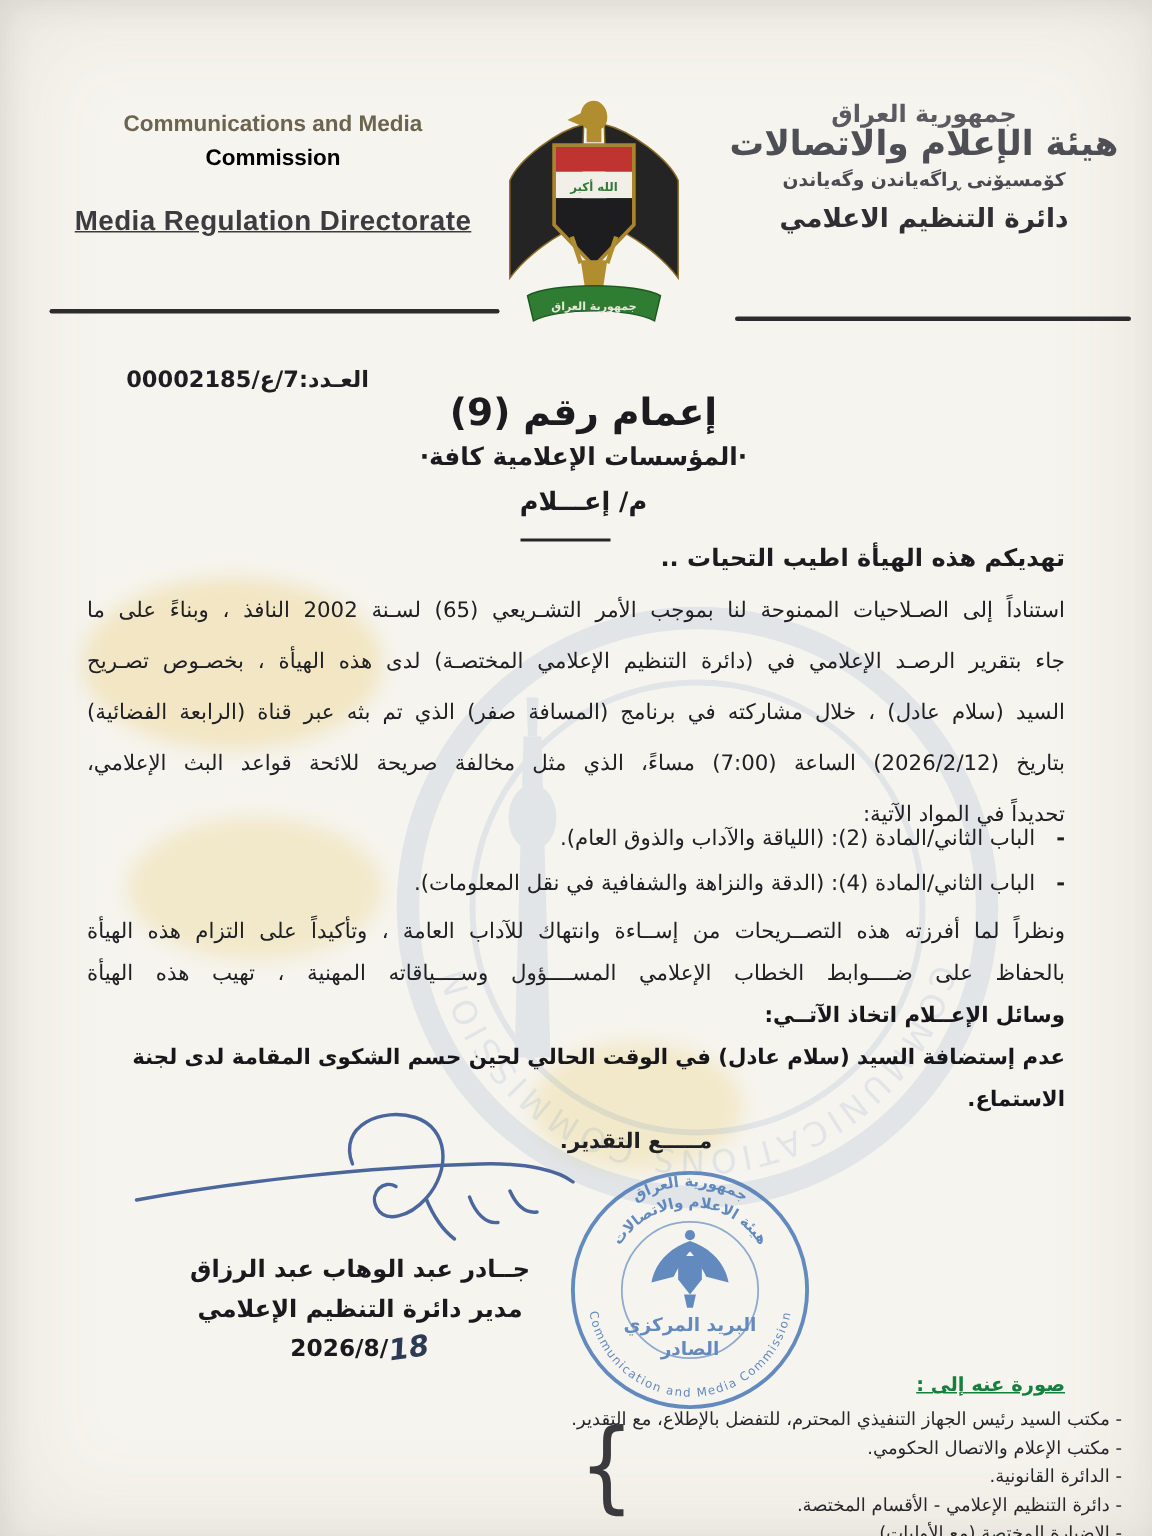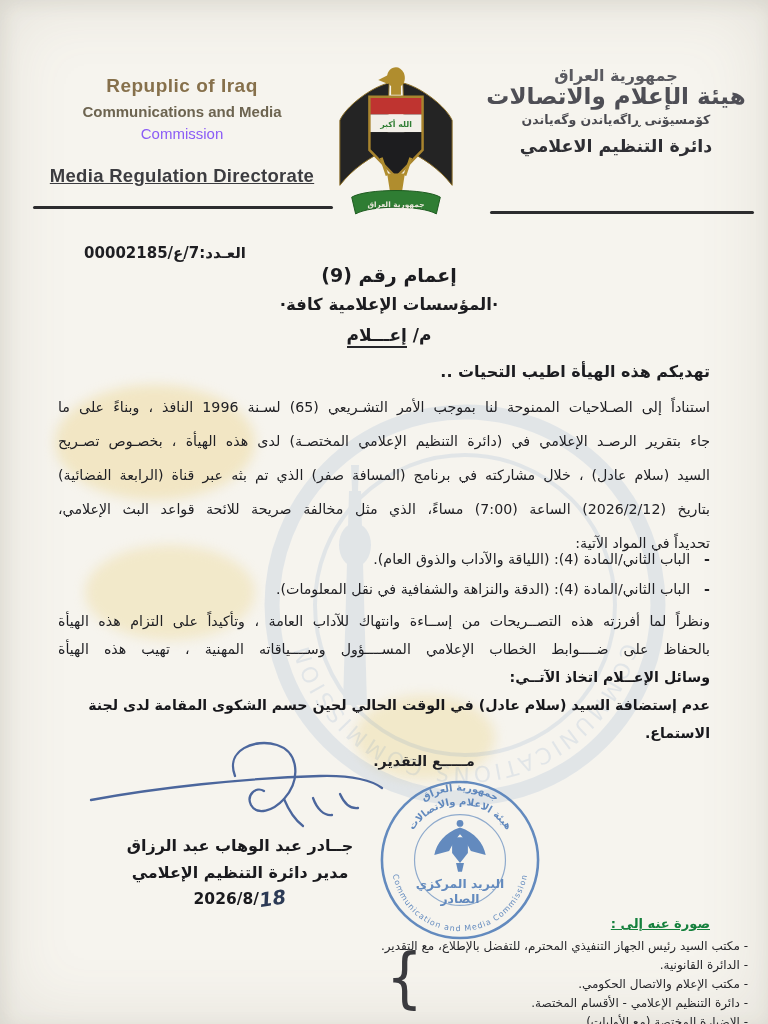--- a/index.html
+++ b/index.html
@@ -10,36 +10,36 @@
     font-family:"DejaVu Sans",sans-serif;color:#222226;
   }
   .abs{position:absolute;}
   
   .wm{pointer-events:none;}
   .blob{border-radius:50%;filter:blur(6px);}
   
   .hdr-en{left:36px;top:72px;width:292px;text-align:center;font-family:"Liberation Sans",sans-serif;line-height:1.5;}
   .hdr-en .l1{font-size:19px;font-weight:bold;color:#86704b;letter-spacing:.5px;}
   .hdr-en .l2{font-size:15px;font-weight:bold;color:#6d6450;}
-  .hdr-en .l3{font-size:15px;font-weight:normal;color:#8b5cf6;}
+  .hdr-en .l3{font-size:15px;font-weight:bold;color:#000000;}
   .hdr-en .l4{font-size:18.5px;font-weight:bold;color:#3c3c40;margin-top:16px;letter-spacing:.3px;text-decoration:underline;}
   .hdr-ar{left:476px;top:66px;width:280px;text-align:center;direction:rtl;}
   .hdr-ar .c1{font-size:16px;font-weight:bold;color:#5a5a60;letter-spacing:2px;}
   .hdr-ar .c2{font-size:23px;font-weight:bold;color:#4e4e55;margin-top:-2px;letter-spacing:1px;}
   .hdr-ar .ku{font-size:12.5px;font-weight:bold;color:#4a4a50;margin-top:3px;}
   .hdr-ar .dir{font-size:17.5px;font-weight:bold;color:#2e2e33;margin-top:9px;}
   .rule{background:#2c2c2e;height:3px;border-radius:2px;}
   
   .ref{left:46px;top:239px;width:200px;direction:rtl;text-align:right;font-size:15px;font-weight:bold;line-height:29px;color:#1e1e22;}
   
   .title-block{left:224px;top:260px;width:330px;text-align:center;direction:rtl;color:#1c1c20;}
-  .title-block .t1{font-size:19px;font-weight:bold;line-height:30px;}
+  .title-block .t1{font-size:25px;font-weight:bold;line-height:30px;}
   .title-block .t2{font-size:16.5px;font-weight:bold;line-height:30px;}
   .title-block .t3{font-size:17px;font-weight:bold;line-height:30px;}
-  .title-block .t3 .subj{border-bottom:2px solid #26262a;padding-bottom:1px;}
+  .title-block .t3 .subj{border-bottom:2px solid #26262a;padding-bottom:14px;}
   
   .greeting{left:300px;top:362px;width:410px;direction:rtl;text-align:right;font-size:16px;font-weight:bold;color:#1c1c20;}
   .para1{left:58px;top:390px;width:652px;direction:rtl;font-size:14.2px;line-height:34px;color:#202024;}
   .para2{left:58px;top:607px;width:652px;direction:rtl;font-size:14.2px;line-height:28px;color:#202024;}
   .just{text-align:justify;text-align-last:justify;}
   .rline{text-align:right;}
   .bullets{left:70px;top:544px;width:640px;direction:rtl;font-size:14.2px;line-height:30px;color:#202024;}
   .bullet{display:flex;gap:14px;}
   .bullet .dash{font-weight:bold;}
   .bold-line{font-weight:bold;color:#17171b;}
@@ -68,21 +68,20 @@
     <path d="M96,70 L104,70 L103,96 L97,96 Z" fill="#5b86c0"></path>
     <ellipse cx="100" cy="150" rx="16" ry="22" fill="#5b86c0"></ellipse>
     <path d="M94,96 L106,96 L112,310 L88,310 Z" fill="#5b86c0"></path>
     <defs>
         <path id="wmArc" d="M 372,210 A 162,162 0 0 1 48,210"></path>
       </defs>
     <text font-size="22" fill="#5b86c0" letter-spacing="3"><textPath href="#wmArc" startOffset="50%" text-anchor="middle">COMMUNICATIONS COMMISSION</textPath></text>
   </svg>
 
   <div class="abs hdr-en">
-    <div class="l1">Repuplic of Iraq</div>
     <div class="l2">Communications and Media</div>
     <div class="l3">Commission</div>
     <div class="l4">Media Regulation Directorate</div>
   </div>
 
   <svg class="abs" style="left:332px;top:58px;" width="128" height="170" viewBox="0 0 130 170">
     <path d="M58,24 C40,28 14,48 8,62 L8,128 C20,112 40,98 56,92 Z" fill="#242424" stroke="#8a6d25" stroke-width="1"></path>
     <path d="M72,24 C90,28 116,48 122,62 L122,128 C110,112 90,98 74,92 Z" fill="#242424" stroke="#8a6d25" stroke-width="1"></path>
     <path d="M65,8 C60,8 56,12 56,18 C56,23 58,26 60,27 L60,36 L70,36 L70,27 C74,25 75,19 73,14 C71,10 68,8 65,8 Z" fill="#b08d2e"></path>
     <path d="M57,16 L47,21 L57,25 Z" fill="#b08d2e"></path>
@@ -120,31 +119,31 @@
 
   <div class="abs title-block">
     <div class="t1">إعمام رقم (9)</div>
     <div class="t2">·المؤسسات الإعلامية كافة·</div>
     <div class="t3"><span>م/ </span><span class="subj">إعـــلام</span></div>
   </div>
 
   <div class="abs greeting">تهديكم هذه الهيأة اطيب التحيات ..</div>
 
   <div class="abs para1">
-    <div class="just">استناداً إلى الصـلاحيات الممنوحة لنا بموجب الأمر التشـريعي (65) لسـنة 1996 النافذ ، وبناءً على ما</div>
+    <div class="just">استناداً إلى الصـلاحيات الممنوحة لنا بموجب الأمر التشـريعي (65) لسـنة 2002 النافذ ، وبناءً على ما</div>
     <div class="just">جاء بتقرير الرصـد الإعلامي في (دائرة التنظيم الإعلامي المختصـة) لدى هذه الهيأة ، بخصـوص تصـريح</div>
     <div class="just">السيد (سلام عادل) ، خلال مشاركته في برنامج (المسافة صفر) الذي تم بثه عبر قناة (الرابعة الفضائية)</div>
     <div class="just">بتاريخ (2026/2/12) الساعة (7:00) مساءً، الذي مثل مخالفة صريحة للائحة قواعد البث الإعلامي،</div>
     <div class="rline">تحديداً في المواد الآتية:</div>
   </div>
 
   <div class="abs bullets">
     <div class="bullet">
         <span class="dash">-</span>
-        <span>الباب الثاني/المادة (4): (اللياقة والآداب والذوق العام).</span>
+        <span>الباب الثاني/المادة (2): (اللياقة والآداب والذوق العام).</span>
       </div>
     <div class="bullet">
         <span class="dash">-</span>
         <span>الباب الثاني/المادة (4): (الدقة والنزاهة والشفافية في نقل المعلومات).</span>
       </div>
   </div>
 
   <div class="abs para2">
     <div class="just">ونظراً لما أفرزته هذه التصــريحات من إســاءة وانتهاك للآداب العامة ، وتأكيداً على التزام هذه الهيأة</div>
     <div class="just">بالحفاظ على ضــــوابط الخطاب الإعلامي المســــؤول وســــياقاته المهنية ، تهيب هذه الهيأة</div>
@@ -188,21 +187,21 @@
       <path d="M77,62 L93,62 L93,78 L85,88 L77,78 Z"></path>
       <path d="M81,88 L89,88 L87,97 L83,97 Z"></path>
     </g>
     <text x="85" y="113" text-anchor="middle" font-size="12.5" font-weight="bold" fill="#4f7cb8">البريد المركزي</text>
     <text x="85" y="129" text-anchor="middle" font-size="12.5" font-weight="bold" fill="#4f7cb8">الصادر</text>
   </svg>
 
   <div class="abs copy-head">صورة عنه إلى :</div>
   <div class="abs copy-list">
     <div>- مكتب السيد رئيس الجهاز التنفيذي المحترم، للتفضل بالإطلاع، مع التقدير.</div>
+    <div>- مكتب الإعلام والاتصال الحكومي.</div>
     <div>- الدائرة القانونية.</div>
-    <div>- مكتب الإعلام والاتصال الحكومي.</div>
     <div>- دائرة التنظيم الإعلامي - الأقسام المختصة.</div>
     <div>- الإضبارة المختصة (مع الأوليات).</div>
   </div>
   <div class="abs brace">{</div>
   <div class="abs brace-note">لأخذ ما يقتضي بموجبه</div>
 
 </div>
 
 </body></html>

